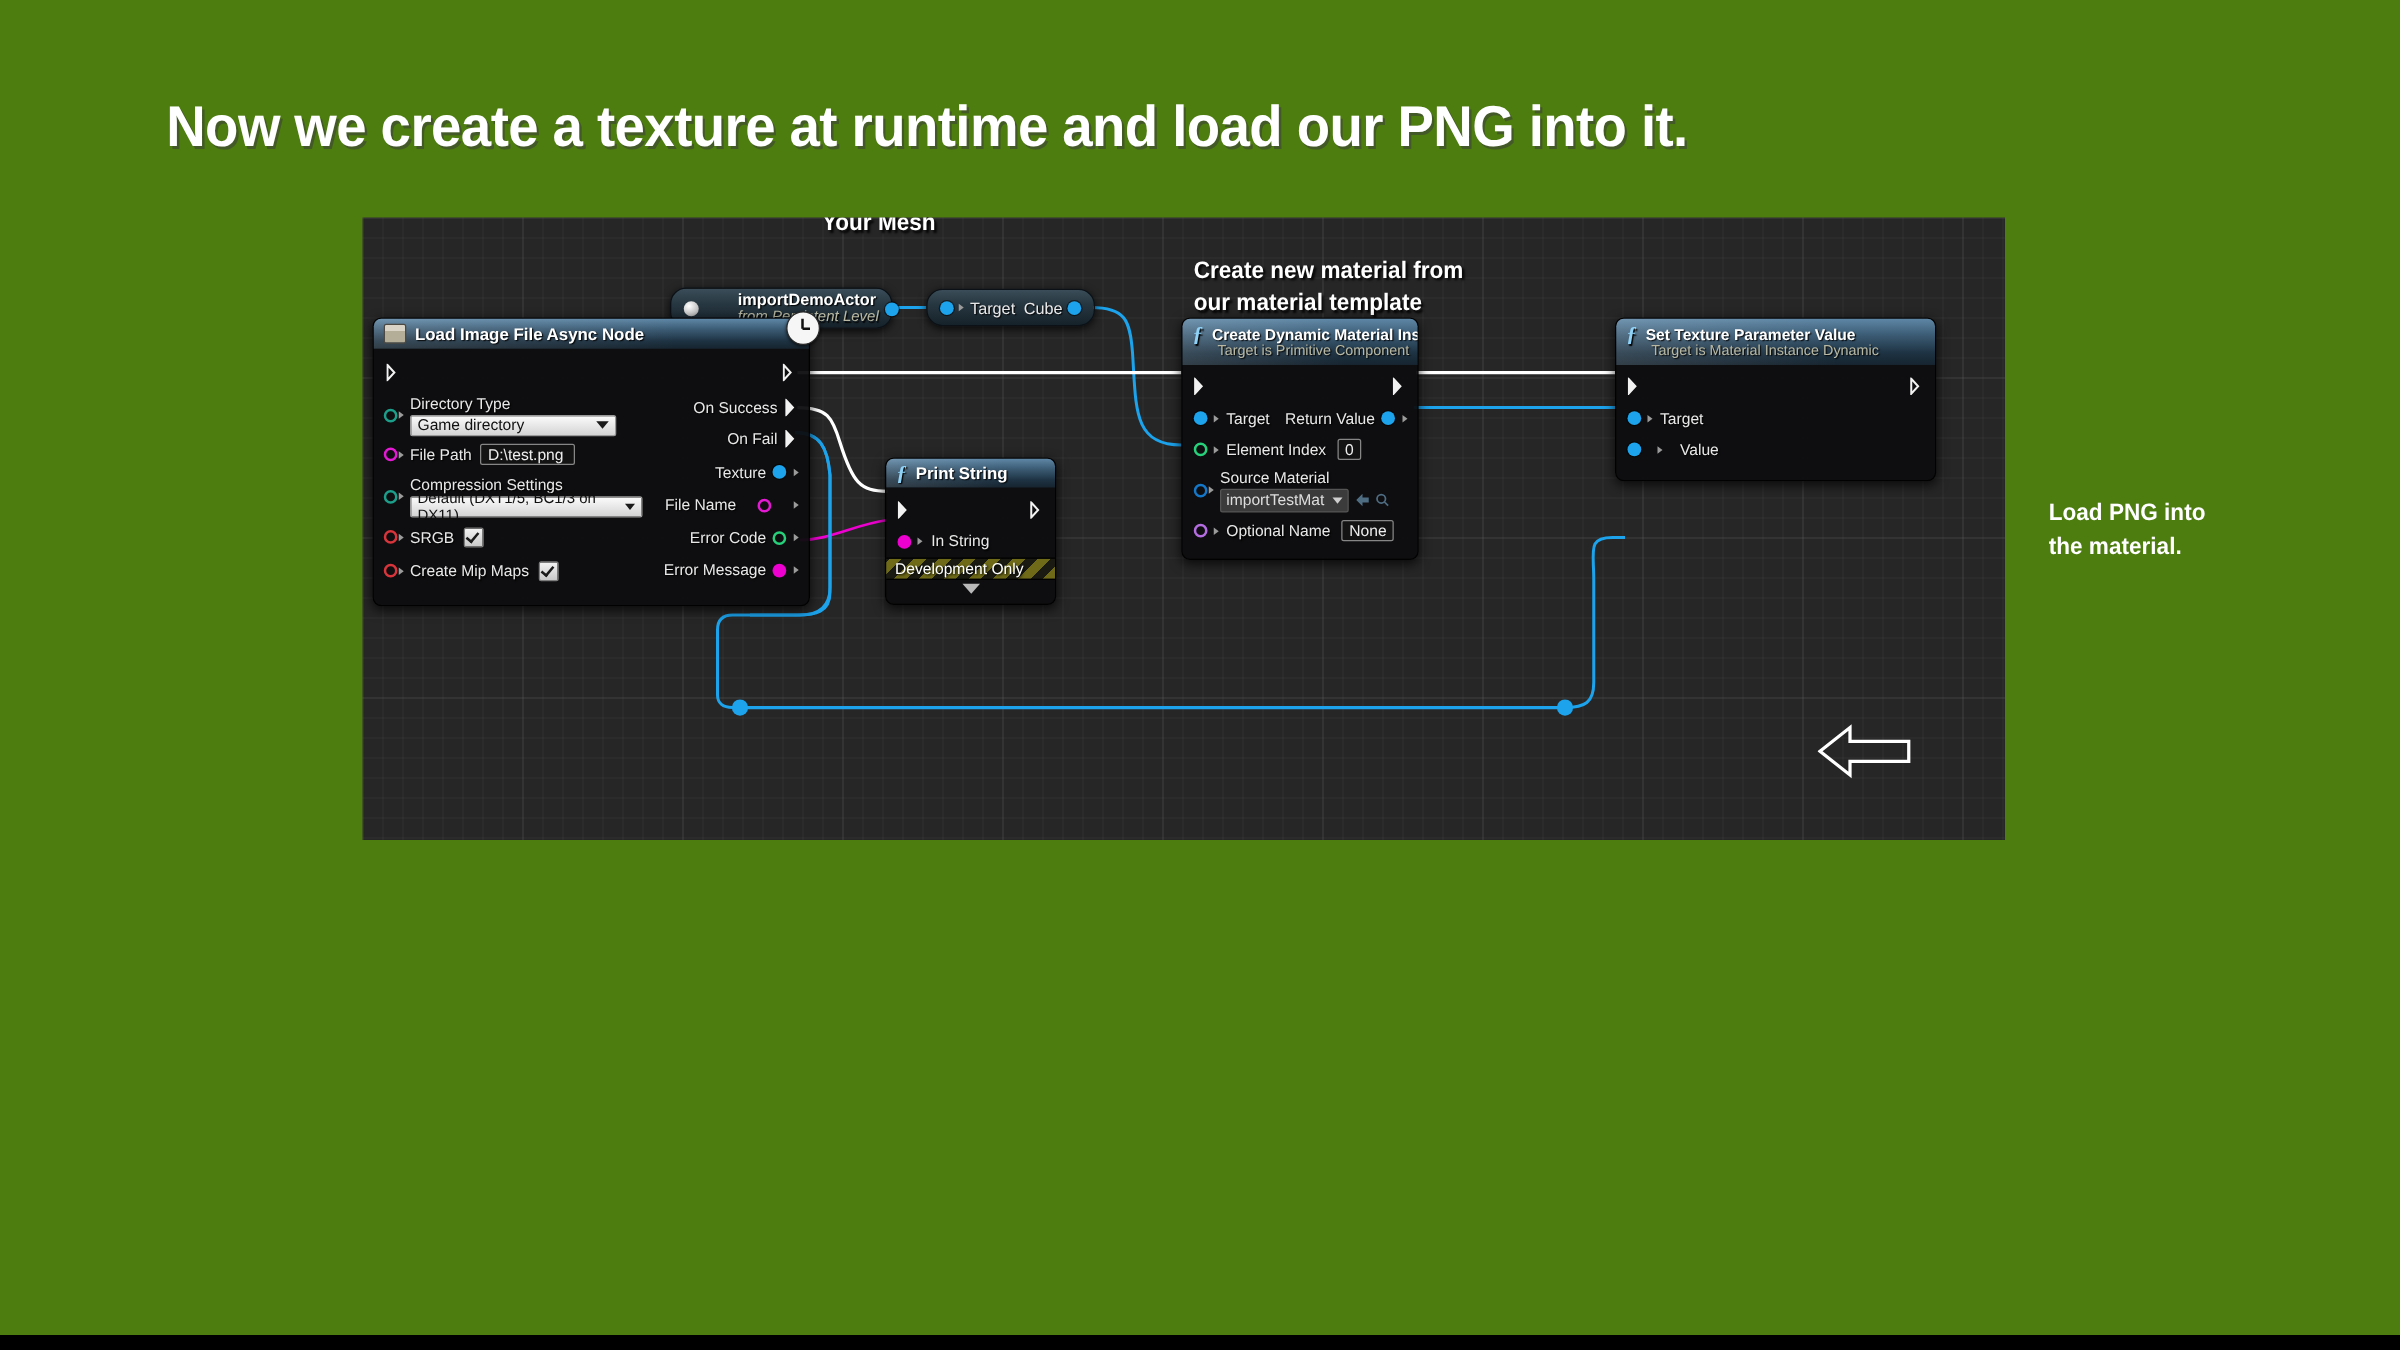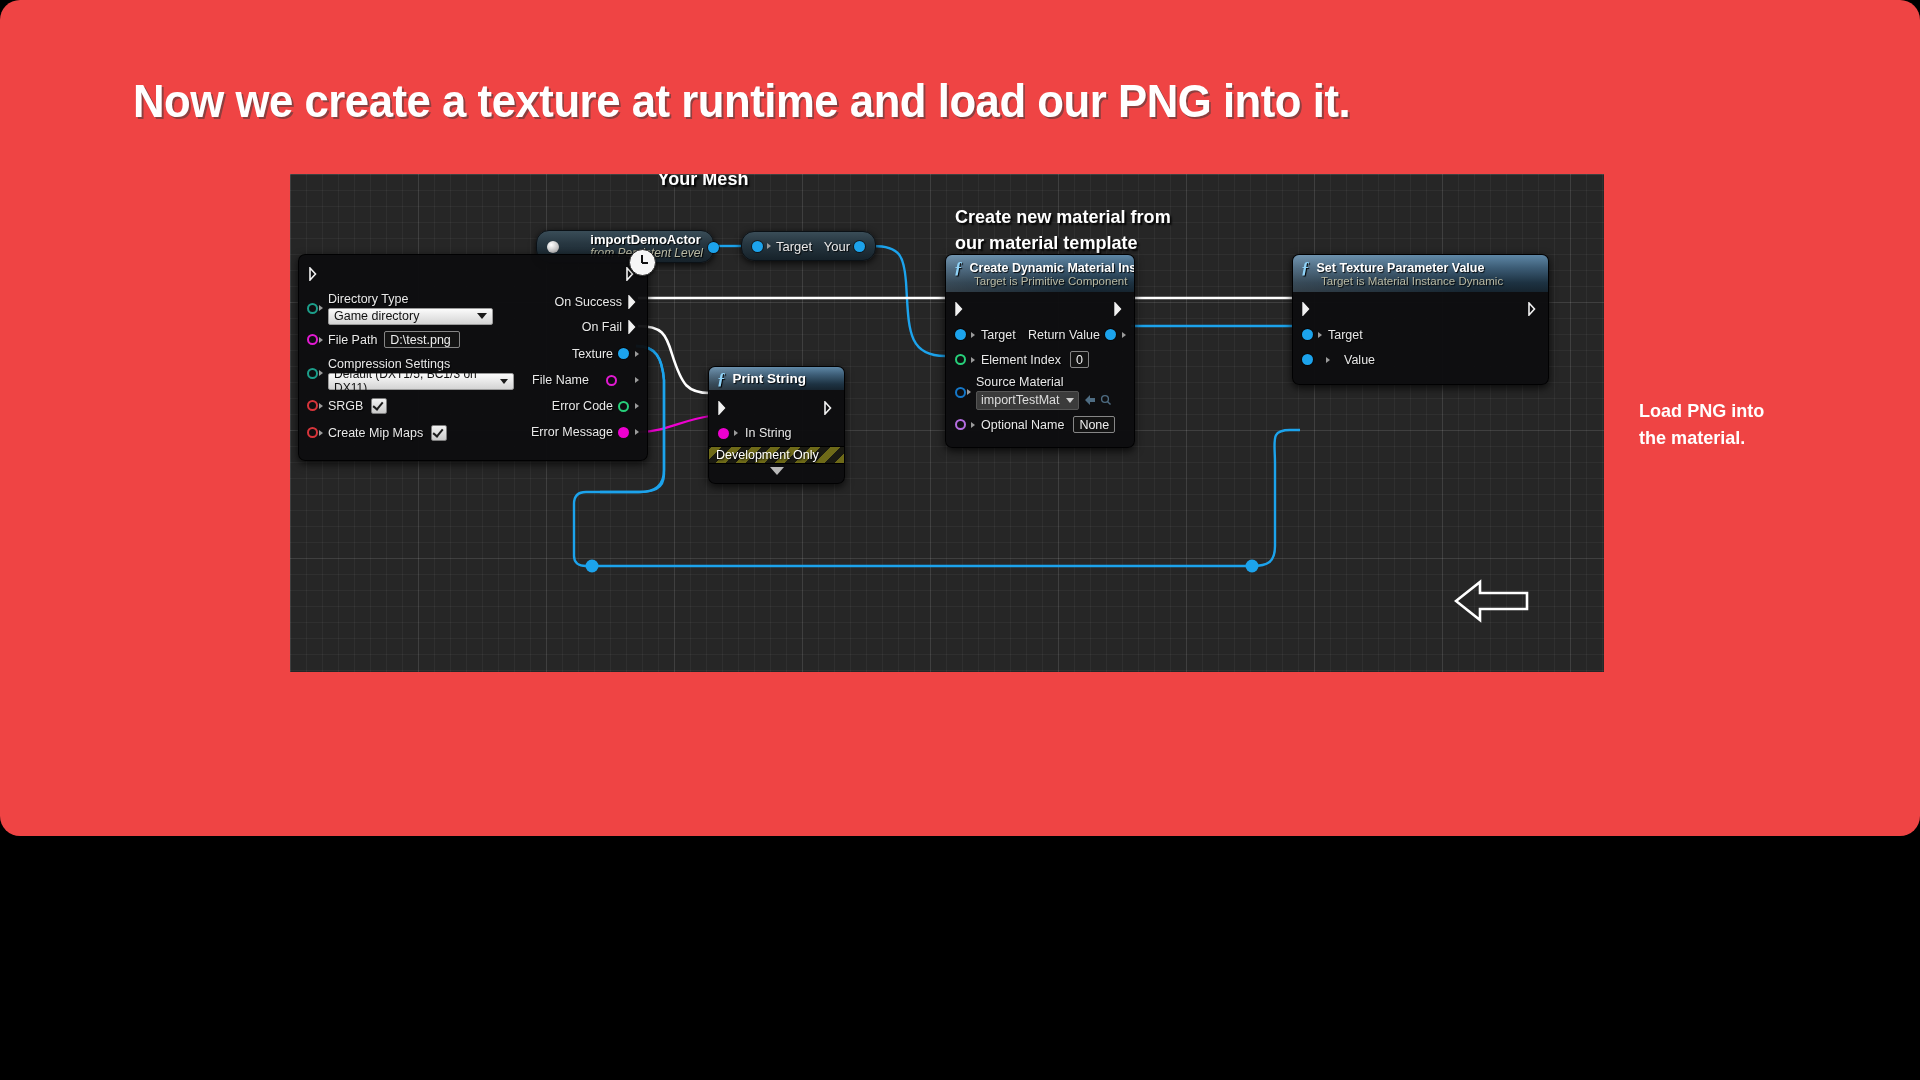--- a/index.html
+++ b/index.html
@@ -1,18 +1,18 @@
 <!DOCTYPE html>
 <html><head>
 <meta charset="utf-8">
 <style>
   html,body{margin:0;padding:0;background:#000;}
   body{width:1920px;height:1080px;overflow:hidden;
        font-family:"Liberation Sans",sans-serif;color:#fff;}
-  #stage{position:relative;width:1920px;height:836px;background:#ef4444;border-radius:20px;}
+  #stage{position:relative;width:1920px;height:1068px;background:#4d7c0f;}
 
   
   .headline{
     position:absolute;left:133px;top:74px;
     font-family:"Liberation Sans",sans-serif;
     font-weight:bold;font-size:46px;letter-spacing:-0.5px;
     color:#ffffff;white-space:nowrap;
     transform:scaleX(0.95);transform-origin:left top;
     text-shadow:2px 2px 0 rgba(60,60,60,0.55);
   }
@@ -188,26 +188,34 @@
       <span class="pin filled" style="position:absolute;right:-6px;top:11px;"></span>
     </div>
 
     <div class="pill" style="left:451px;top:57px;width:135px;height:30px;justify-content:space-between;">
       <span class="pinwrap" style="gap:3px;">
         <span class="pin filled"></span>
         <span class="pinarrow"></span>
         <span class="lbl" style="font-size:13px;margin-left:2px;">Target</span>
       </span>
       <span class="pinwrap" style="gap:4px;">
-        <span class="lbl" style="font-size:13px;">Your</span>
+        <span class="lbl" style="font-size:13px;">Cube</span>
         <span class="pin filled"></span>
       </span>
     </div>
 
     <div class="node" style="left:8px;top:80px;width:348px;">
+      <div class="hdr">
+        <div class="hdr-row">
+          <span style="width:16px;height:14px;border-radius:2px;flex:0 0 auto;
+                       background:linear-gradient(to bottom,#d9d4c5 0 5px,#b4ad98 5px 100%);
+                       border:1px solid #4c4a42;"></span>
+          <span class="ttl">Load Image File Async Node</span>
+        </div>
+      </div>
       <div class="body" style="padding-bottom:14px;">
 
         <div class="row" style="height:26px;padding:0 10px;">
           <svg class="exec" viewBox="0 0 11 14">
             <path d="M1,1 L6.5,7 L1,13 Z" fill="none" stroke="#f2f2f2" stroke-width="1.6"></path>
           </svg>
           <span class="spacer"></span>
           <svg class="exec" viewBox="0 0 11 14">
             <path d="M1,1 L6.5,7 L1,13 Z" fill="none" stroke="#f2f2f2" stroke-width="1.6"></path>
           </svg>

